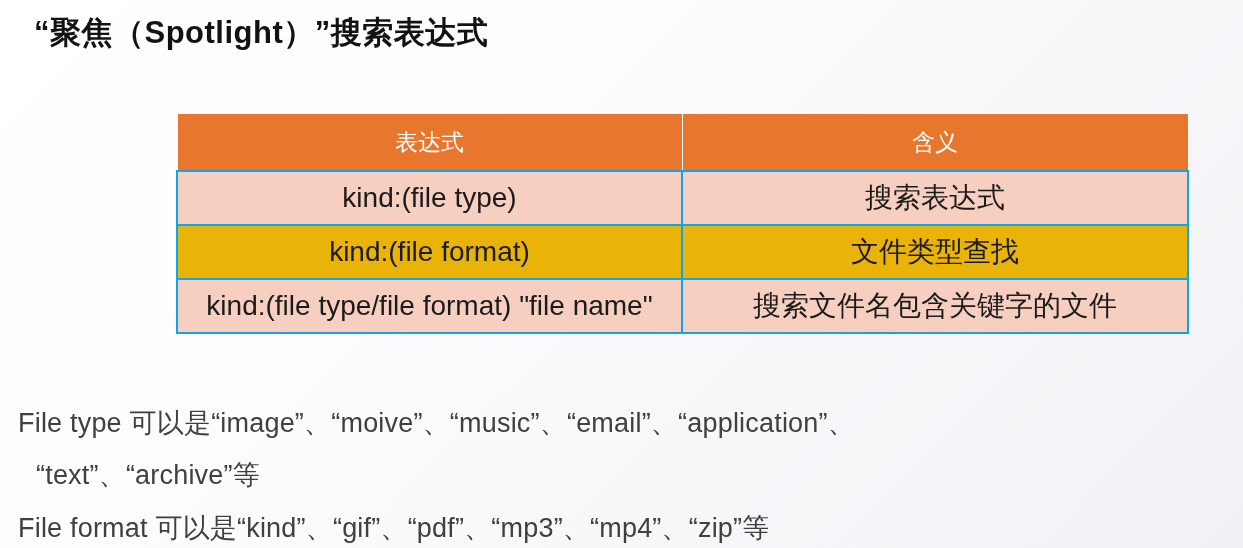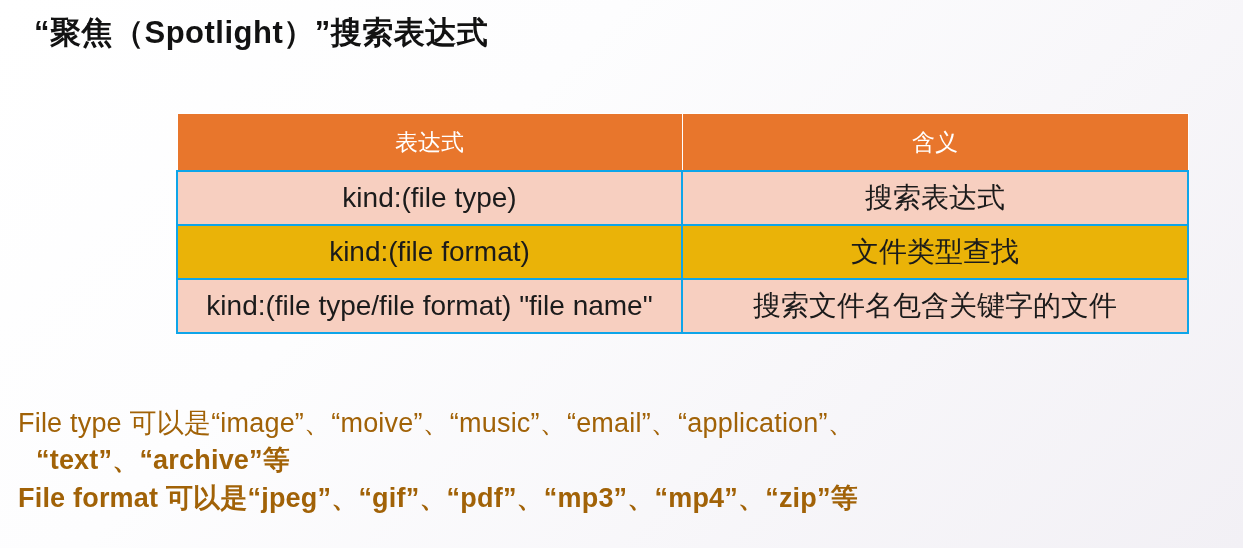--- a/index.html
+++ b/index.html
@@ -68,26 +68,25 @@
   table.expr-table tr.row-b td { background: #eab308; }
   .notes {
     position: absolute;
     left: 18px;
     top: 408px;
     width: 1215px;
   }
   .note-line {
     font-size: 27px;
     line-height: 1.16;
-    color: #a16207;
+    color: #404040;
     letter-spacing: 0.2px;
   }
   .note-line + .note-line {
-    margin-top: 6px;
-    font-weight: bold;
+    margin-top: 21px;
   }
   .note-indent {
     display: block;
     text-indent: 18px;
   }
 </style>
 </head>
 <body>
 
 <div class="slide">
@@ -119,16 +118,16 @@
           <td>kind:(file type/file format) "file name"</td>
           <td>搜索文件名包含关键字的文件</td>
         </tr>
       </tbody>
     </table>
   </div>
 
   <div class="notes">
     <div class="note-line">File type 可以是“image”、“moive”、“music”、“email”、“application”、</div>
     <div class="note-line note-indent">“text”、“archive”等</div>
-    <div class="note-line">File format 可以是“jpeg”、“gif”、“pdf”、“mp3”、“mp4”、“zip”等</div>
+    <div class="note-line">File format 可以是“kind”、“gif”、“pdf”、“mp3”、“mp4”、“zip”等</div>
   </div>
 
 </div>
 
 </body></html>

